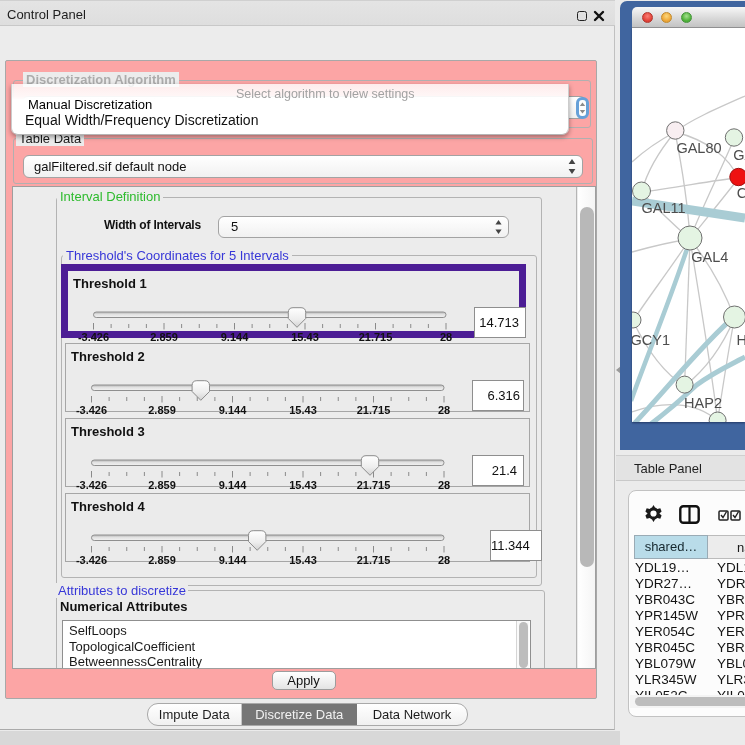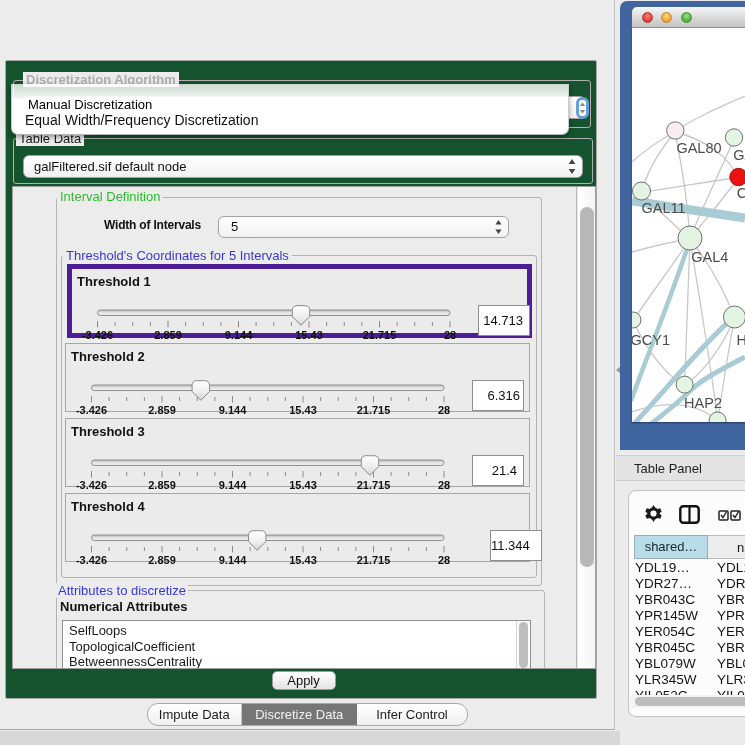--- a/index.html
+++ b/index.html
@@ -17,23 +17,30 @@
 <linearGradient id="thm" x1="0" y1="0" x2="0" y2="1">
  <stop offset="0" stop-color="#ffffff"></stop>
         <stop offset="0.6" stop-color="#ededed"></stop>
         <stop offset="1" stop-color="#d2d2d2"></stop>
       </linearGradient>
 </defs>
   </svg>
 
 <div class="abs" style="left:0;top:0;width:615px;height:730px;background:#ececec;border-right:1px solid #c0c0c0;border-bottom:1px solid #aaa">
 
-
-
-  <div class="abs" style="left:5px;top:60px;width:592px;height:639px;border:1px solid #a8a8a8;border-radius:2px;background:#14532d">
+  <div class="abs" style="left:0;top:0;width:615px;height:26px;background:linear-gradient(#e4e4e4,#dedede);border-top:1px solid #d0d0d0;border-bottom:1px solid #c8c8c8">
+    <div class="abs" style="left:7px;top:6px;font-size:13px;color:#1d1d1d">Control Panel</div>
+    <div class="abs" style="left:577px;top:10px;width:10px;height:10px;border:1.6px solid #222;border-radius:2.5px"></div>
+    <svg class="abs" style="left:593px;top:9px" width="12" height="12" viewBox="0 0 12 12">
+        <path d="M2 2 L10 10 M10 2 L2 10" stroke="#111" stroke-width="2.4" stroke-linecap="round"></path>
+      </svg>
+  </div>
+
+
+  <div class="abs" style="left:5px;top:60px;width:592px;height:639px;border:1px solid #a8a8a8;border-radius:2px;background:#fca5a5">
 
     <div class="abs" style="left:7px;top:18.5px;width:578px;height:48px;border:1px solid #b0b0b0;border-radius:3px"></div>
     <div class="abs" style="left:17px;top:11px;font-size:13px;font-weight:bold;color:rgba(50,50,50,0.34);background:#ececec;padding:0 3px">Discretization Algorithm</div>
 
     <div class="abs" style="left:16px;top:35px;width:564px;height:23px;border:1px solid #a0a0a0;border-radius:6px;background:linear-gradient(#fff,#f0f0f0)"></div>
     <div class="abs" style="left:570px;top:36px;width:13px;height:22px;border:3px solid #66a0d8;border-radius:6px;background:#fdfdfd"></div>
     <svg class="abs" style="left:572px;top:41px" width="9" height="12" viewBox="0 0 9 12">
         <path d="M4.5 0.5 L7.2 4 H1.8 Z" fill="#8a8a8a"></path>
         <path d="M4.5 11.5 L7.2 8 H1.8 Z" fill="#8a8a8a"></path>
       </svg>
@@ -56,21 +63,21 @@
         <div class="abs" style="left:202px;top:29px;width:291px;height:22px;border:1px solid #a3a3a3;border-radius:6px;background:linear-gradient(#fff,#f1f1f1);font-size:13px;color:#111;line-height:20px;padding-left:12px">5</div>
         <svg class="abs" style="left:477px;top:32px" width="11" height="16" viewBox="0 0 11 16">
             <path d="M5.5 1 L8.6 5.5 H2.4 Z" fill="#444"></path>
             <path d="M5.5 15 L8.6 10.5 H2.4 Z" fill="#444"></path>
           </svg>
 
         <div class="abs" style="left:45px;top:67.5px;width:476px;height:323px;border:1px solid #b3b3b3;border-radius:3px"></div>
         <div class="abs" style="left:47px;top:61px;font-size:13px;color:#3737d8;background:#ececec;padding:0 3px">Threshold's Coordinates for 5 Intervals</div>
 
         <div class="abs" style="left:-16px;top:-187px;width:600px;height:900px;pointer-events:none">
-<div style="position:absolute;left:67px;top:264px;width:465px;height:74px;border:5px solid #4c1d95;background:#ebebeb">
+<div style="position:absolute;left:61px;top:264px;width:465px;height:74px;border:7px solid #4c1d95;background:#ebebeb">
 <div style="position:absolute;left:5px;top:5px;font-size:13px;font-weight:bold;color:#111">Threshold 1</div>
 <svg width="467" height="50" viewBox="0 0 467 50" style="position:absolute;left:0;top:24px">
                 <rect x="25.5" y="17" width="352.5" height="5.5" rx="2.75" fill="url(#trk)" stroke="#8f8f8f" stroke-width="1"></rect>
                 <line x1="25.50" y1="28" x2="25.50" y2="34.5" stroke="#8a8a8a" stroke-width="1"></line>
                 <line x1="43.12" y1="29" x2="43.12" y2="33" stroke="#8a8a8a" stroke-width="1"></line>
                 <line x1="60.75" y1="29" x2="60.75" y2="33" stroke="#8a8a8a" stroke-width="1"></line>
                 <line x1="78.38" y1="29" x2="78.38" y2="33" stroke="#8a8a8a" stroke-width="1"></line>
                 <line x1="96.00" y1="28" x2="96.00" y2="34.5" stroke="#8a8a8a" stroke-width="1"></line>
                 <line x1="113.62" y1="29" x2="113.62" y2="33" stroke="#8a8a8a" stroke-width="1"></line>
                 <line x1="131.25" y1="29" x2="131.25" y2="33" stroke="#8a8a8a" stroke-width="1"></line>
@@ -220,21 +227,21 @@
         <div class="abs" style="left:1.5px;top:20px;width:14px;height:360px;border-radius:7px;background:#b8b8b8"></div>
       </div>
     </div>
 
     <div class="abs" style="left:265.5px;top:609.5px;width:64px;height:19px;border:1px solid #9d9d9d;border-radius:5px;background:linear-gradient(#ffffff,#e4e4e4);font-size:13px;color:#111;text-align:center;line-height:17px">Apply</div>
   </div>
 
   <div class="abs" style="left:147px;top:703px;width:321px;height:23px;background:linear-gradient(#ffffff,#f0f0f0);border:1px solid #a9a9a9;border-radius:11px;display:flex;font-size:13px;color:#1c1c1c;overflow:hidden">
     <div style="width:93.5px;border-right:1px solid #c6c6c6;display:flex;align-items:center;justify-content:center">Impute Data</div>
     <div style="width:115.5px;background:#767676;color:#f2f2f2;display:flex;align-items:center;justify-content:center">Discretize Data</div>
-    <div style="flex:1;display:flex;align-items:center;justify-content:center">Infer Control</div>
+    <div style="flex:1;display:flex;align-items:center;justify-content:center">Data Network</div>
   </div>
 </div>
 
 <div class="abs" style="left:0;top:731px;width:620px;height:14px;background:#d8d8d8"></div>
 
 <div class="abs" style="left:616px;top:366px;width:0;height:0;border-top:4px solid transparent;border-bottom:4px solid transparent;border-right:5px solid #9a9a9a"></div>
 
 <div class="abs" style="left:620px;top:1px;width:125px;height:449px;background:#40659f;border-radius:7px 0 0 0;overflow:hidden">
   <div class="abs" style="left:12px;top:6px;width:113px;height:21px;background:linear-gradient(#f7f7f7,#d9d9d9 55%,#c3c3c3);border-radius:5px 0 0 0;border-bottom:1px solid #959595">
     <div class="abs" style="left:9.8px;top:5px;width:11px;height:11px;border-radius:50%;background:radial-gradient(circle at 50% 35%, #f97f76, #e4443a 60%, #c33128);border:0.5px solid #b1362e"></div>
@@ -323,15 +330,16 @@
     <div class="abs" style="left:6px;top:0;width:73px;line-height:16px">YDL19…<br>YDR27…<br>YBR043C<br>YPR145W<br>YER054C<br>YBR045C<br>YBL079W<br>YLR345W<br>YIL052C</div>
     <div class="abs" style="left:88px;top:0;width:60px;line-height:16px">YDL1<br>YDR2<br>YBR0<br>YPR1<br>YER0<br>YBR0<br>YBL0<br>YLR3<br>YIL0</div>
   </div>
 
   <div class="abs" style="left:1px;top:204px;width:128px;height:13px;background:#f4f4f4">
     <div class="abs" style="left:5px;top:1.5px;width:130px;height:9px;border-radius:5px;background:#bdbdbd"></div>
   </div>
 </div>
 
 <div class="abs" style="left:11px;top:84px;width:558px;height:51px;border-radius:0 0 7px 7px;background:linear-gradient(rgba(255,255,255,0.78) 0px, rgba(255,255,255,0.92) 13px, #ffffff 16px);box-shadow:0 2px 5px rgba(0,0,0,0.38);border-left:1px solid #cccccc;border-right:1px solid #cccccc;border-bottom:1px solid #b5b5b5;z-index:50">
+  <div class="abs" style="left:224px;top:2.5px;font-size:12.5px;color:#a2a2a2">Select algorithm to view settings</div>
   <div class="abs" style="left:16px;top:13px;font-size:13px;font-weight:normal;color:#000">Manual Discretization</div>
   <div class="abs" style="left:13px;top:28px;font-size:14px;color:#111">Equal Width/Frequency Discretization</div>
 </div>
 
 </body></html>

